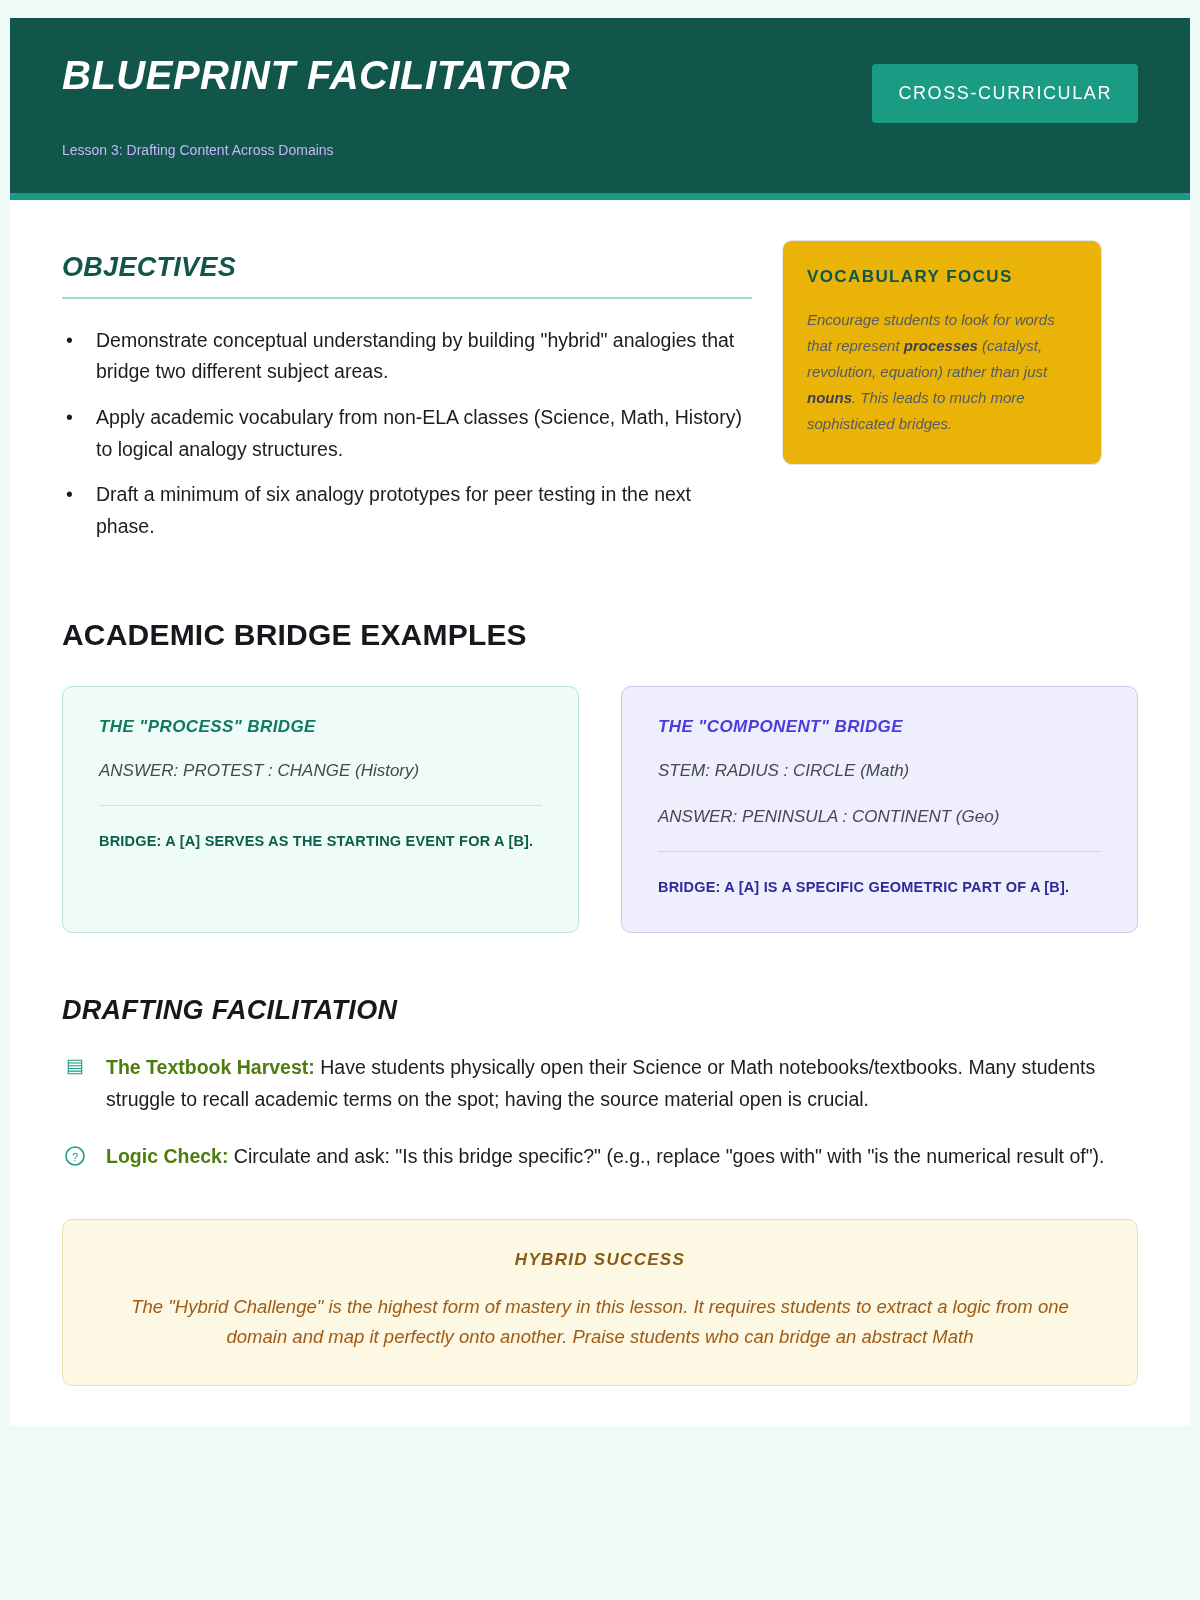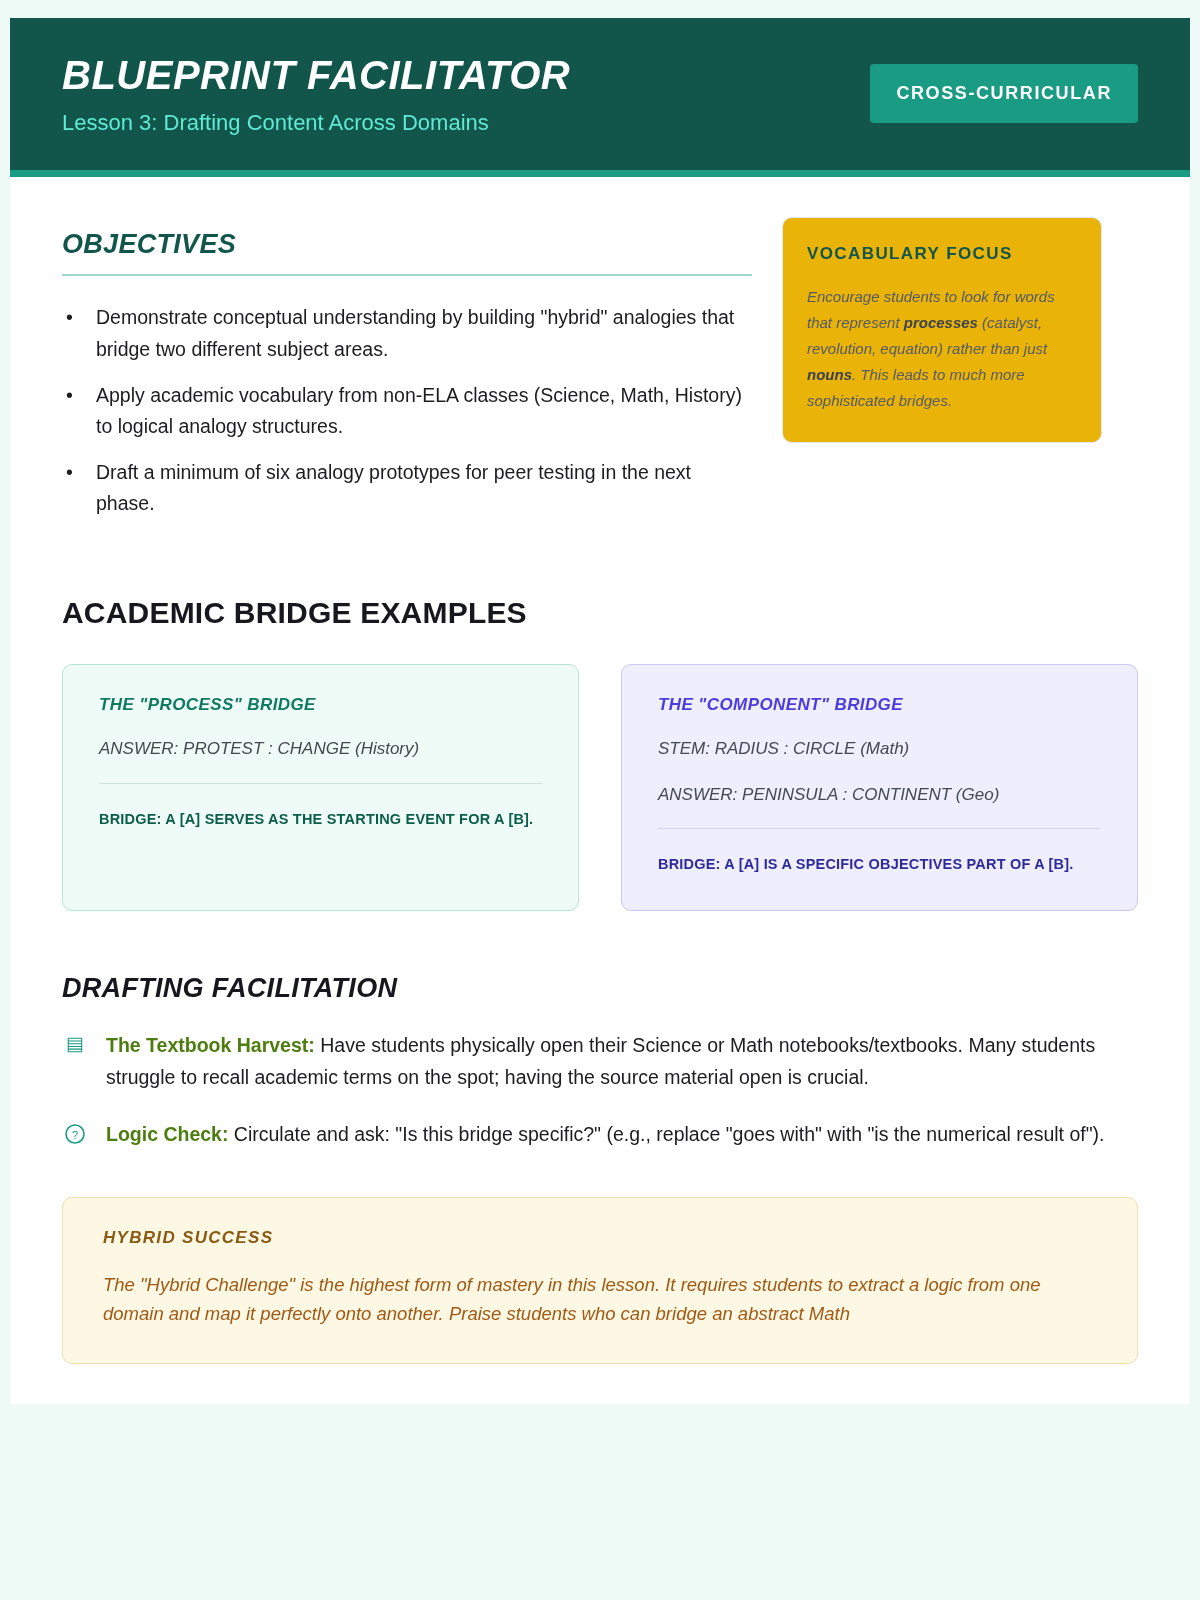--- a/index.html
+++ b/index.html
@@ -33,30 +33,31 @@
   .title {
     font-size: 40px;
     font-weight: bold;
     font-style: italic;
     color: #ffffff;
     letter-spacing: 0.5px;
     line-height: 1.05;
     margin: 0 0 14px 0;
   }
   .subtitle {
-    font-size: 22px;
-    color: #5eead4;
+    font-size: 14px;
+    color: #c4b5fd;
     font-weight: normal;
     line-height: 1.2;
+    margin-top: 32px;
   }
   .badge {
     background: #1a9c84;
     color: #ffffff;
     font-size: 18px;
-    font-weight: bold;
+    font-weight: normal;
     letter-spacing: 1.6px;
     padding: 19px 26px;
     border-radius: 4px;
     margin-top: 10px;
     white-space: nowrap;
   }
   
   .body { padding: 40px 52px 40px 52px; }
 
   .cols {
@@ -204,20 +205,21 @@
   }
   .fac-text b { font-weight: bold; color: #4d7c0f; text-align: right; }
 
   
   .callout {
     margin-top: 46px;
     background: #fdf8e3;
     border: 1px solid #ecdfae;
     border-radius: 10px;
     padding: 30px 40px 34px 40px;
+    text-align: center;
   }
   .callout-title {
     font-size: 17px;
     font-weight: bold;
     font-style: italic;
     color: #8a5a12;
     letter-spacing: 1.3px;
     margin-bottom: 22px;
   }
   .callout-text {
@@ -269,21 +271,21 @@
           <div class="card-title">THE "PROCESS" BRIDGE</div>
           <div class="card-line">ANSWER: PROTEST : CHANGE (History)</div>
           <div class="card-sep"></div>
           <div class="card-bridge">BRIDGE: A [A] SERVES AS THE STARTING EVENT FOR A [B].</div>
         </div>
         <div class="card violet">
           <div class="card-title">THE "COMPONENT" BRIDGE</div>
           <div class="card-line">STEM: RADIUS : CIRCLE (Math)</div>
           <div class="card-line">ANSWER: PENINSULA : CONTINENT (Geo)</div>
           <div class="card-sep"></div>
-          <div class="card-bridge">BRIDGE: A [A] IS A SPECIFIC OBJECTIVES PART OF A [B].</div>
+          <div class="card-bridge">BRIDGE: A [A] IS A SPECIFIC GEOMETRIC PART OF A [B].</div>
         </div>
       </div>
 
       <h2 class="fac-title">DRAFTING FACILITATION</h2>
 
       <div class="fac-item">
         <div class="fac-icon">▤</div>
         <div class="fac-text"><b>The Textbook Harvest:</b><span> Have students physically open their Science or Math notebooks/textbooks. Many students struggle to recall academic terms on the spot; having the source material open is crucial.</span></div>
       </div>
 

